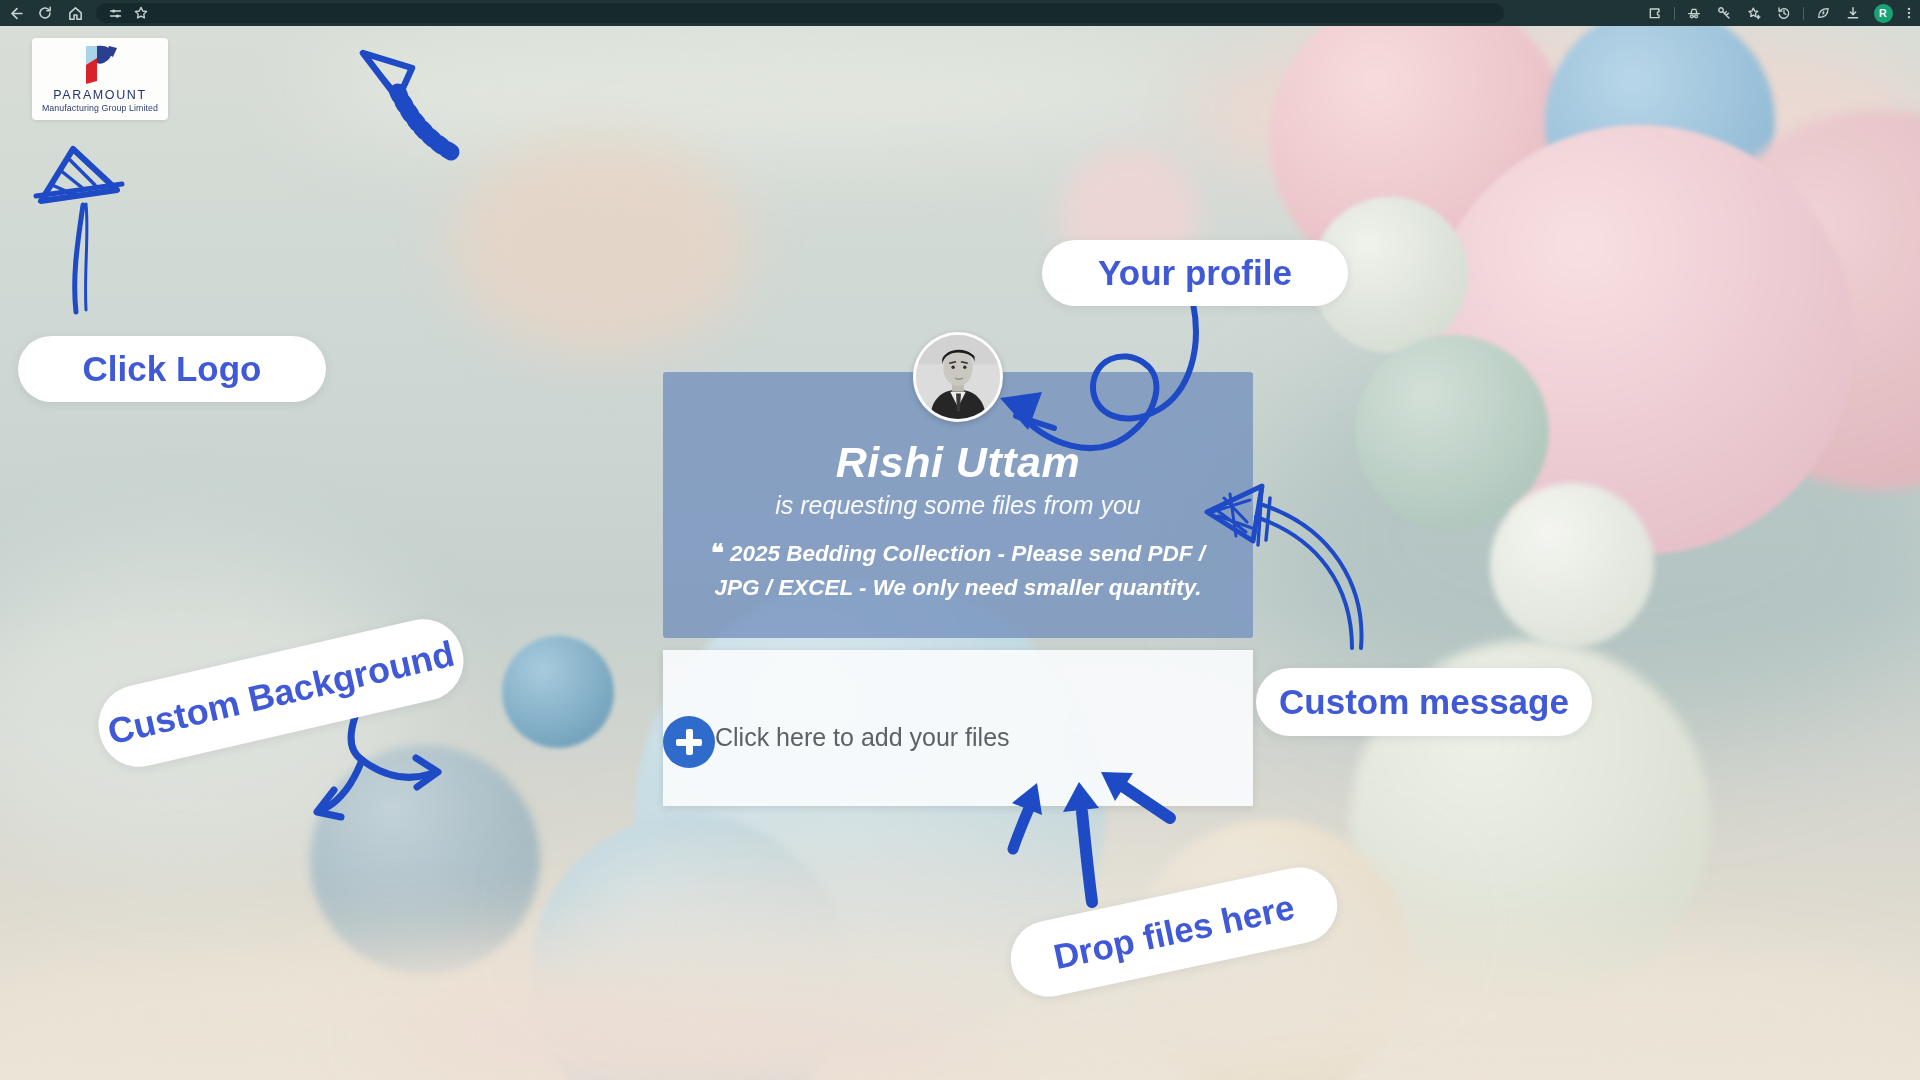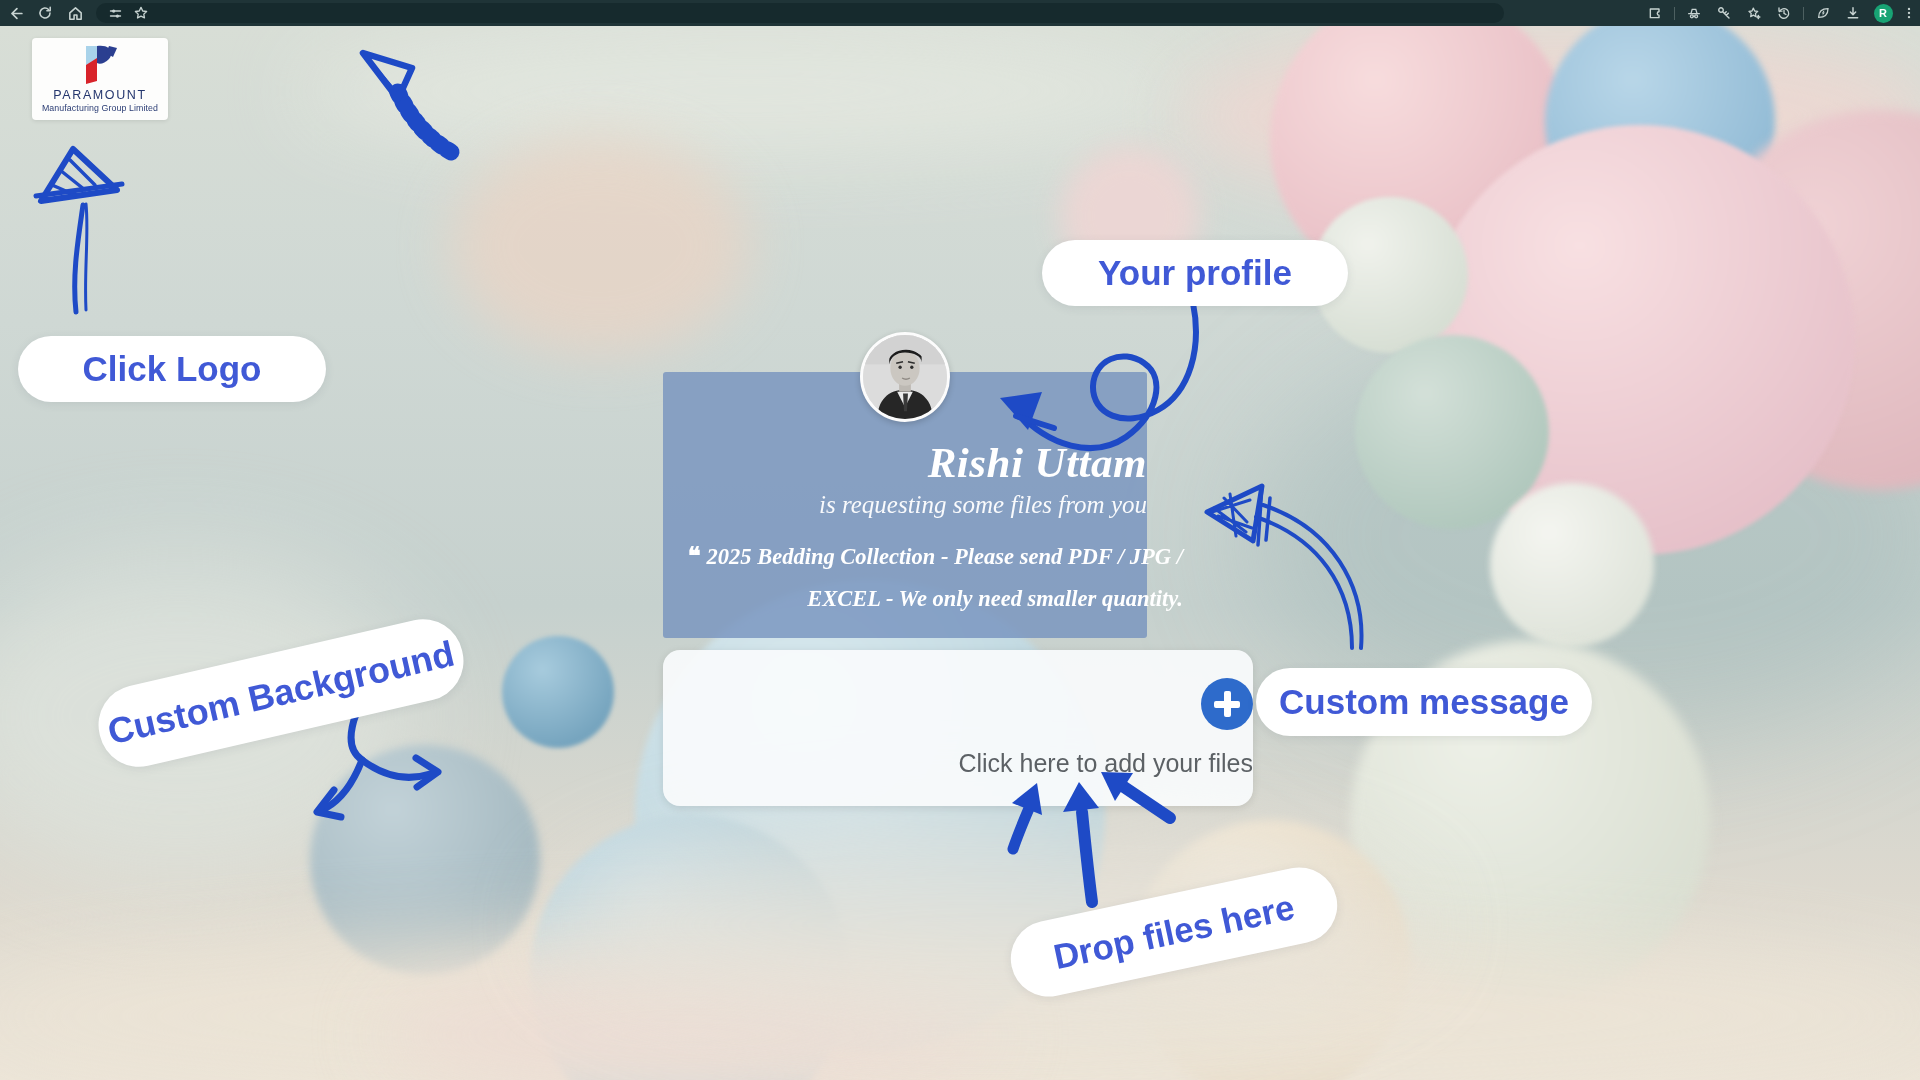--- a/index.html
+++ b/index.html
@@ -22,29 +22,29 @@
   #bg{position:absolute;inset:0;}
   .sp{position:absolute;border-radius:50%;display:block;}
   .cloud{position:absolute;border-radius:50%;display:block;}
 
   
   #logo-card{position:absolute;left:8px;top:12px;width:136px;height:82px;background:#fdfdfc;border-radius:4px;box-shadow:0 1px 4px rgba(0,0,0,.10);display:flex;flex-direction:column;align-items:center;justify-content:center;padding:4px 2px;box-sizing:border-box;z-index:20;margin-left:24px;}
   #logo-card .lg-name{color:#24366e;font-size:12.5px;letter-spacing:1.6px;margin-top:3px;font-weight:500;}
   #logo-card .lg-sub{color:#2b3d74;font-size:8.8px;margin-top:1px;letter-spacing:.1px;}
 
   
-  #request-card{position:absolute;left:663px;top:346px;width:484px;height:266px;background:rgba(118,146,190,.80);border-radius:3px;z-index:10;text-align:right;font-family:Liberation Serif, serif;}
+  #request-card{position:absolute;left:663px;top:346px;width:590px;height:266px;background:rgba(118,146,190,.80);border-radius:3px;z-index:10;text-align:center;}
   #avatar{position:absolute;left:50%;top:-40px;transform:translateX(-50%);width:84px;height:84px;border-radius:50%;overflow:hidden;border:3px solid rgba(255,255,255,.9);box-shadow:0 2px 6px rgba(0,0,0,.18);background:#e0e0e0;}
   #req-name{margin-top:66px;color:#fff;font-size:43px;font-weight:bold;font-style:italic;letter-spacing:.5px;}
   #req-sub{margin-top:4px;color:rgba(255,255,255,.95);font-size:25px;font-style:italic;font-weight:400;}
-  #req-quote{margin:16px auto 0;width:520px;color:#fff;font-size:22.5px;font-weight:bold;font-style:italic;line-height:42px;}
+  #req-quote{margin:16px auto 0;width:520px;color:#fff;font-size:22.5px;font-weight:bold;font-style:italic;line-height:34px;}
   #req-quote .qmark{font-style:normal;margin-right:6px;font-size:24px;}
 
   
-  #upload-box{position:absolute;left:663px;top:624px;width:590px;height:156px;background:rgba(249,251,252,.93);border-radius:17px;box-shadow:0 2px 8px rgba(0,0,0,.10);z-index:10;display:flex;flex-direction:column;align-items:flex-end;cursor:pointer;}
+  #upload-box{position:absolute;left:663px;top:624px;width:590px;height:156px;background:rgba(249,251,252,.93);border-radius:0;box-shadow:0 2px 8px rgba(0,0,0,.10);z-index:10;display:flex;align-items:center;cursor:pointer;}
   #plus-btn{margin-top:28px;width:52px;height:52px;border-radius:50%;background:#2e6bcb;position:relative;}
   #plus-btn .ph,#plus-btn .pv{position:absolute;background:#fff;border-radius:2px;}
   #plus-btn .ph{left:13px;top:23px;width:26px;height:7px;}
   #plus-btn .pv{left:23px;top:13px;width:7px;height:26px;}
   #upload-label{margin-top:19px;color:#5c6165;font-size:25px;}
 
   
   .pill{position:absolute;background:#fff;border-radius:40px;display:flex;align-items:center;justify-content:center;color:#4059d6;font-weight:bold;z-index:30;box-shadow:0 2px 10px rgba(60,70,90,.10);}
   #pill-your-logo{left:18px;top:310px;width:308px;height:66px;font-size:35px;}
   #pill-custom-domain{left:465px;top:72px;width:312px;height:64px;font-size:34px;}

